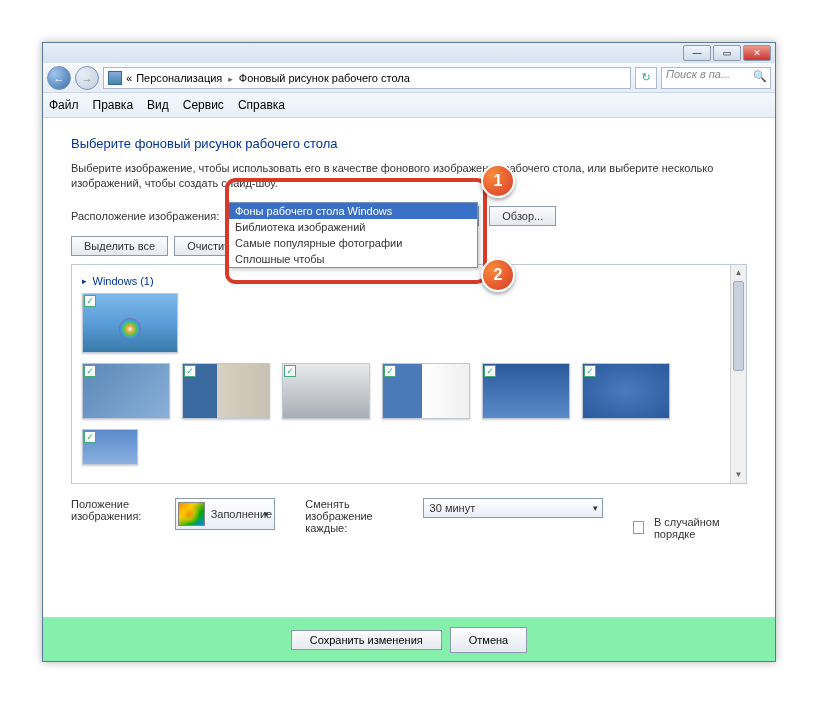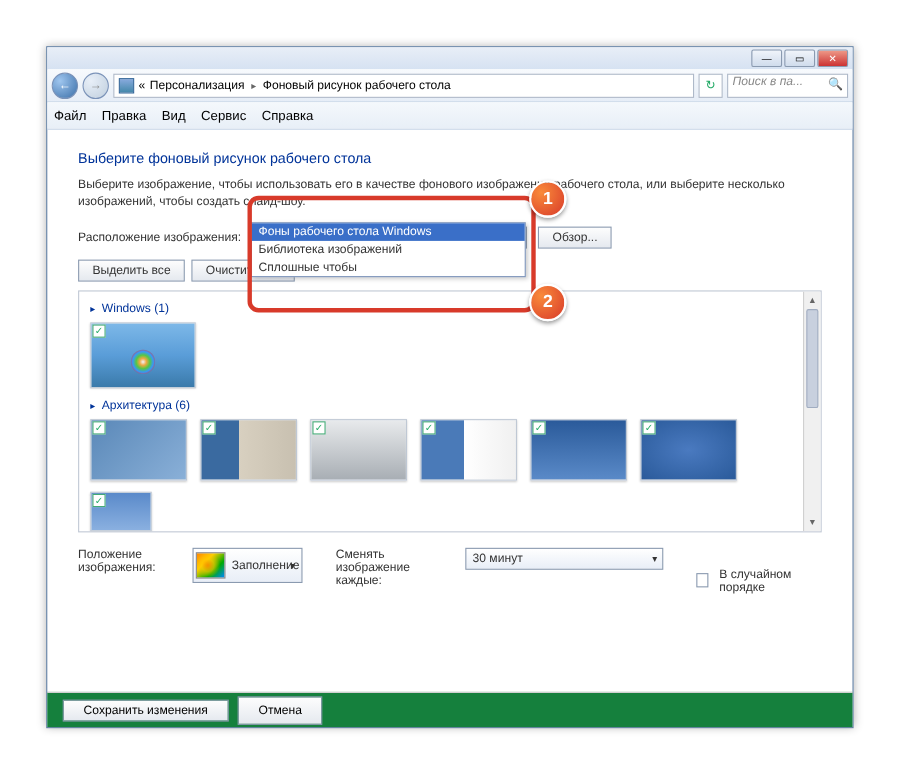--- a/index.html
+++ b/index.html
@@ -64,21 +64,21 @@
 .arch7 { background: linear-gradient(to bottom,#5a8aca,#8ab0e0); }
 
 .bottom-controls { display: flex; gap: 30px; margin-top: 14px; font-size: 11px; align-items: flex-start; }
 .bc-col { display: flex; flex-direction: row; gap: 6px; }
 .pos-thumb { width: 100px; height: 32px; border: 1px solid #8a9ab0; display: flex; align-items: center; gap: 6px; padding: 2px; background: linear-gradient(#fff,#e8eef7); cursor: pointer; position: relative; }
 .pos-thumb::after { content: "▾"; position: absolute; right: 6px; font-size: 9px; }
 .pos-swatch { width: 32px; height: 24px; background: linear-gradient(135deg,#f80,#fc0,#0a0,#08f); border: 1px solid #888; }
 .pos-swatch::before { content: ""; display: block; width: 100%; height: 100%; background: radial-gradient(circle at 40% 50%, rgba(255,140,0,.9) 0%, rgba(255,200,0,.6) 30%, transparent 60%); }
 .checkbox { width: 13px; height: 13px; border: 1px solid #8a9ab0; background: #fff; display: inline-flex; align-items: center; justify-content: center; font-size: 10px; margin-right: 4px; vertical-align: middle; }
 
-.footer { position: absolute; bottom: 0; left: 0; right: 0; height: 32px; background: #15803d; border-top: 1px solid #d0d0d0; display: flex; align-items: center; justify-content: flex-start; padding: 0 14px; gap: 8px; }
+.footer { position: absolute; bottom: 0; left: 0; right: 0; height: 44px; background: #86efac; border-top: 1px solid #d0d0d0; display: flex; align-items: center; justify-content: center; padding: 0 14px; gap: 8px; }
 
 
 .dropdown { position: absolute; border: 1px solid #7a92b8; background: #fff; font-size: 11px; z-index: 50; box-shadow: 2px 2px 4px rgba(0,0,0,.2); }
 .dropdown-item { padding: 2px 6px; cursor: pointer; }
 .dropdown-item.sel { background: #3a6fc8; color: #fff; }
 
 
 .callout-box { position: absolute; border: 4px solid #d83a2a; border-radius: 10px; pointer-events: none; z-index: 60; }
 .callout-num { position: absolute; width: 34px; height: 34px; border-radius: 50%; background: radial-gradient(circle at 30% 30%,#f98a3a,#d83a2a); border: 2px solid #fff; box-shadow: 0 2px 4px rgba(0,0,0,.4); color: #fff; font-weight: bold; font-size: 16px; display: flex; align-items: center; justify-content: center; z-index: 61; pointer-events: none; }
 </style>
@@ -137,23 +137,20 @@
       <div class="scrollpane-inner">
         <div class="group-header">
             <span>Windows (1)</span>
           </div>
         <div class="thumbrow">
           <div class="thumb-item">
             <div class="chk">✓</div>
             <div class="thumb-img win7-thumb"></div>
           </div>
         </div>
-        <div class="group-header">
-            <span>Архитектура (6)</span>
-          </div>
         <div class="thumbrow thumb-row2">
           <div class="thumb-item">
               <div class="chk">✓</div>
               <div class="thumb-img arch1"></div>
             </div>
           <div class="thumb-item">
               <div class="chk">✓</div>
               <div class="thumb-img arch2"></div>
             </div>
           <div class="thumb-item">
@@ -203,20 +200,21 @@
       </div>
       <div class="bc-col" style="justify-content:center;flex-direction:row;align-items:center;margin-top:18px">
         <span class="checkbox"></span>
         <span>В случайном порядке</span>
       </div>
     </div>
 
     <div class="dropdown" style="left:185px; top:84px; width:250px;">
       <div class="dropdown-item sel">Фоны рабочего стола Windows</div>
       <div class="dropdown-item">Библиотека изображений</div>
+      <div class="dropdown-item">Самые популярные фотографии</div>
       <div class="dropdown-item">Сплошные чтобы</div>
     </div>
 
     <div class="callout-box" style="left:182px; top:60px; width:262px; height:106px;"></div>
     <div class="callout-num" style="left:438px; top:46px;">
         <span>1</span>
       </div>
     <div class="callout-num" style="left:438px; top:140px;">
         <span>2</span>
       </div>

